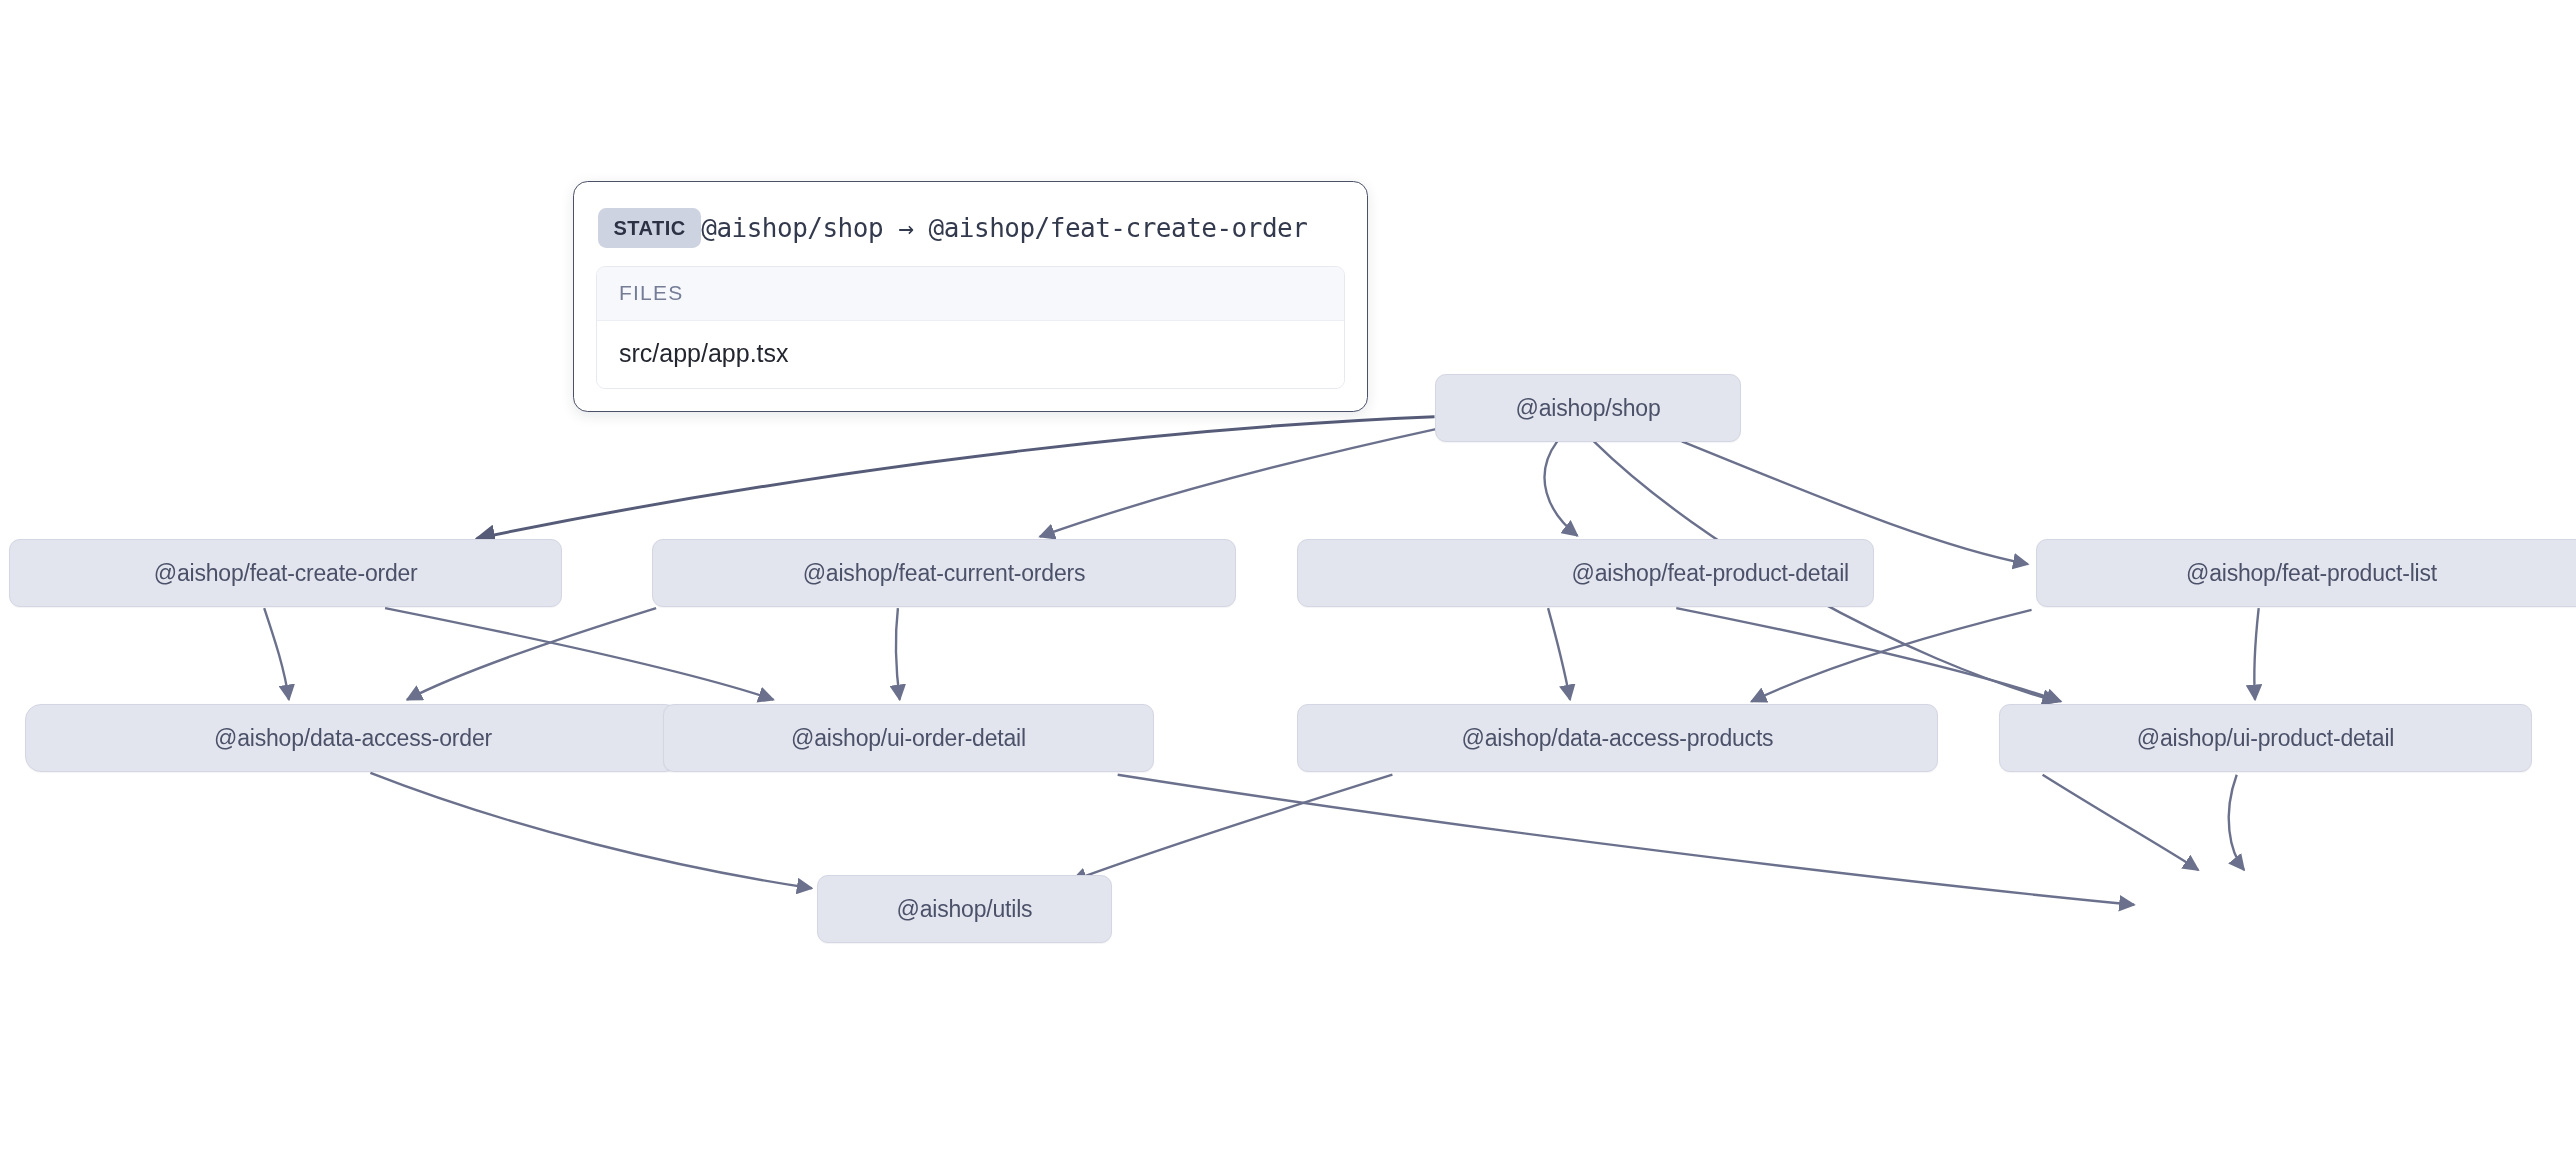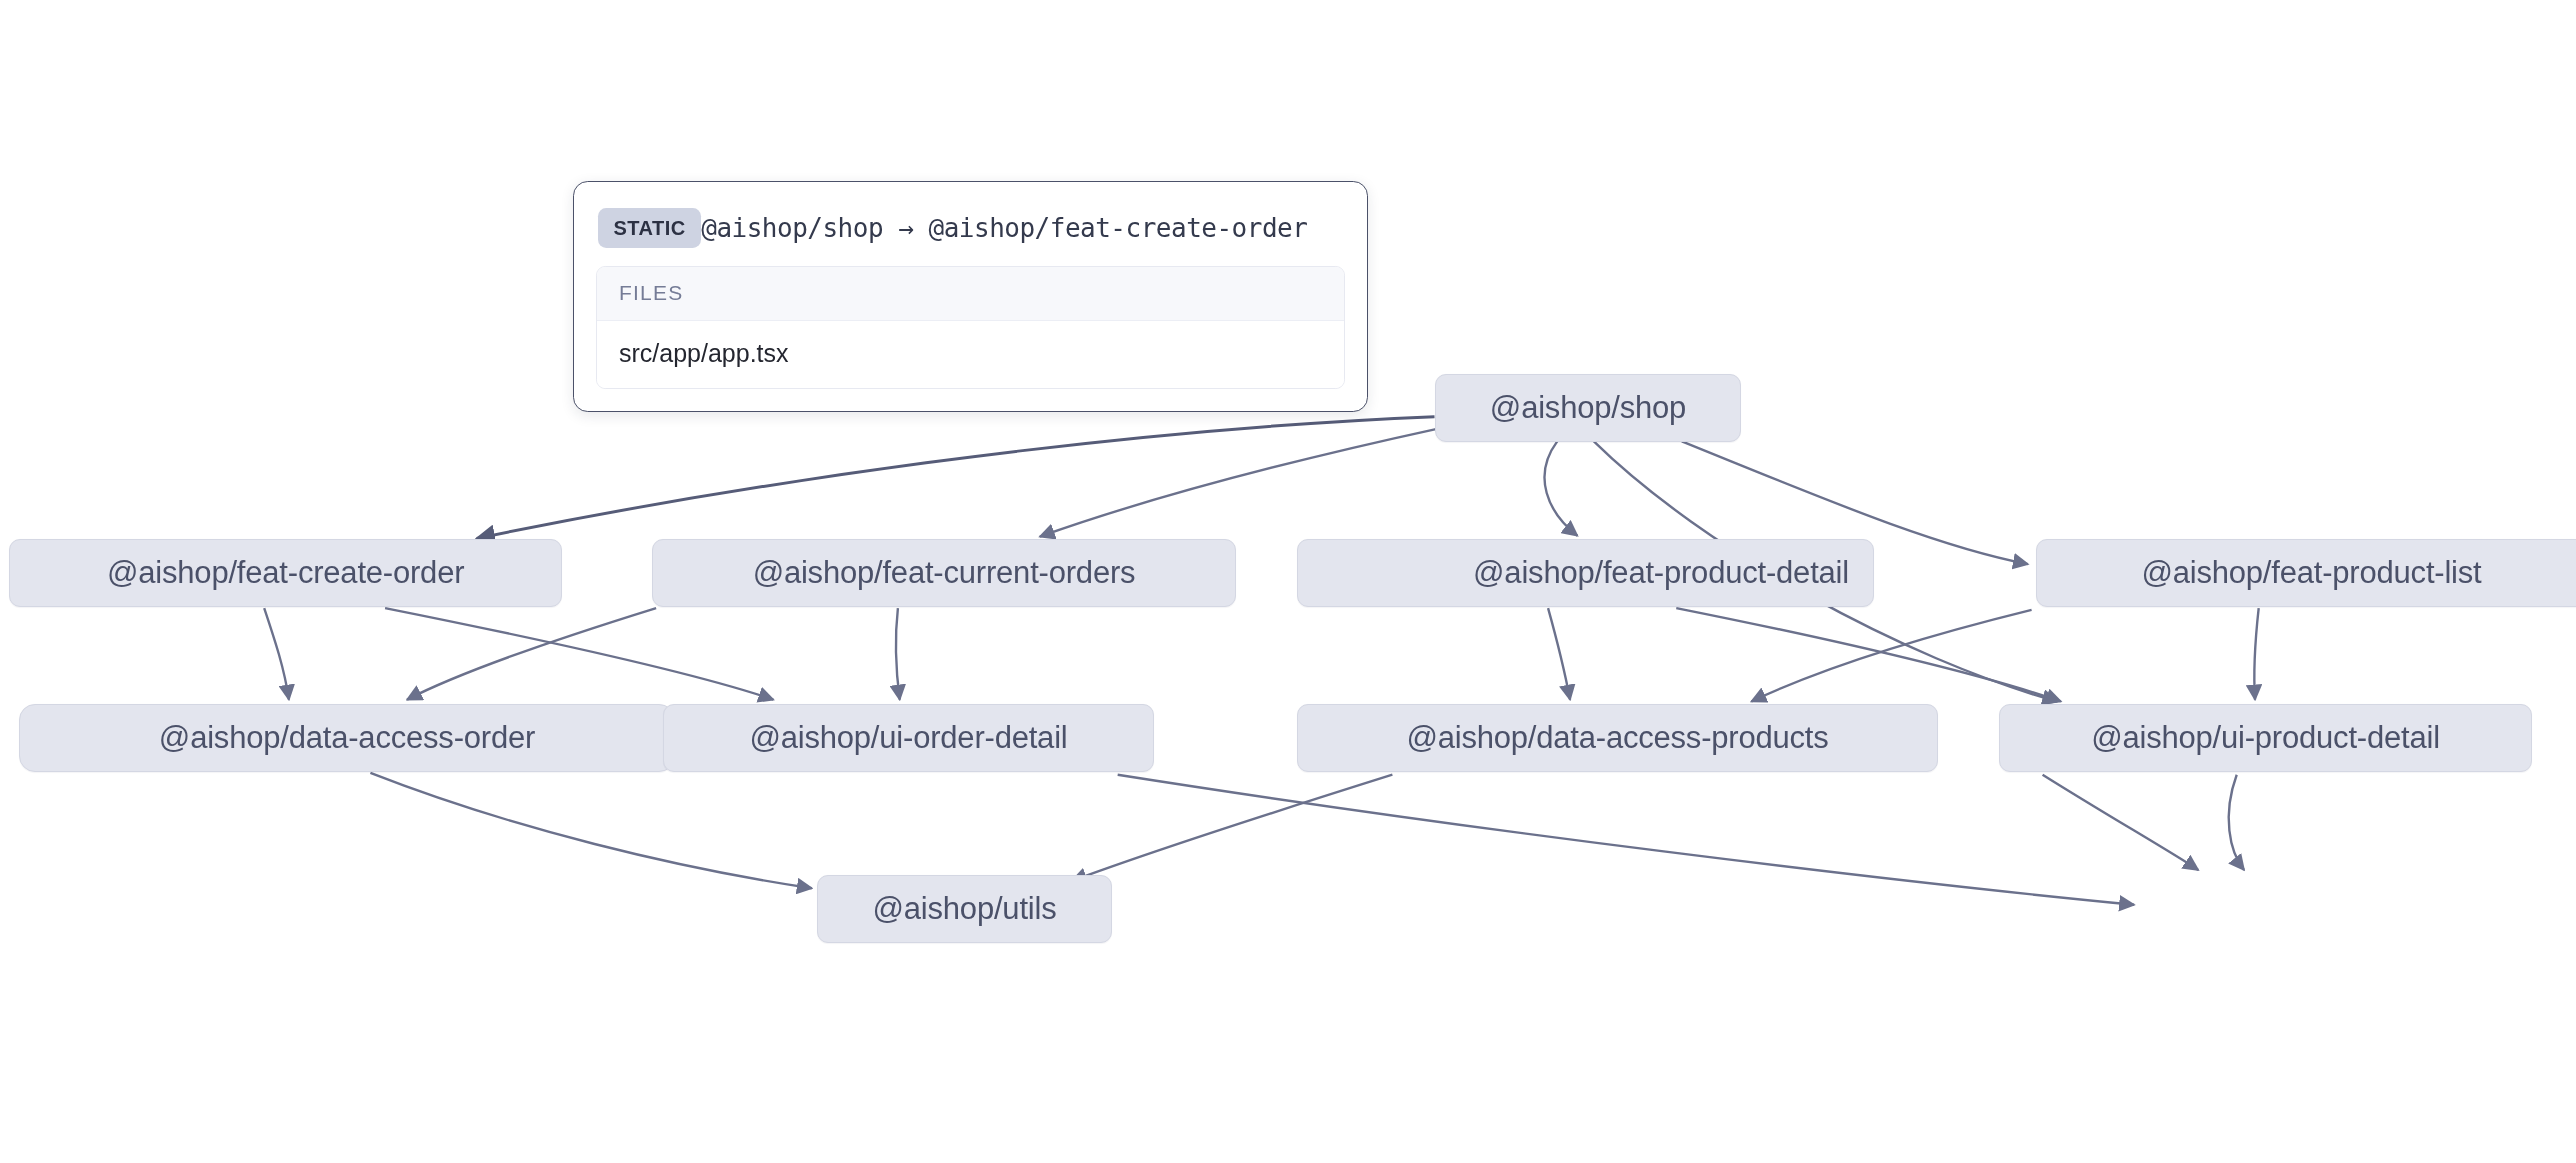--- a/index.html
+++ b/index.html
@@ -24,21 +24,21 @@
     pointer-events: none;
     z-index: 1;
   }
   .node {
     position: absolute;
     z-index: 2;
     background: #e3e5ee;
     border: 0.9px solid #d4d7e3;
     border-radius: 11px;
     color: #4b5169;
-    font-size: 31px;
+    font-size: 23px;
     font-weight: 400;
     letter-spacing: -0.2px;
     display: flex;
     align-items: center;
     justify-content: center;
     white-space: nowrap;
     height: 68px;
     padding: 0 24px;
     cursor: pointer;
     box-shadow: 0 0.9px 0.9px rgba(40,45,70,0.05);
@@ -171,21 +171,21 @@
   </div>
 
   <div class="node" style="left:1297px; top:539px; width:577px;justify-content:flex-end;">
     <span class="node-label">@aishop/feat-product-detail</span>
   </div>
 
   <div class="node" style="left:2036px; top:539px; width:551px;">
     <span class="node-label">@aishop/feat-product-list</span>
   </div>
 
-  <div class="node" style="left:19px; top:704px; width:656px;border-radius:16px;">
+  <div class="node" style="left:25px; top:704px; width:656px;border-radius:16px;">
     <span class="node-label">@aishop/data-access-order</span>
   </div>
 
   <div class="node" style="left:663px; top:704px; width:491px;">
     <span class="node-label">@aishop/ui-order-detail</span>
   </div>
 
   <div class="node" style="left:1297px; top:704px; width:641px;">
     <span class="node-label">@aishop/data-access-products</span>
   </div>

